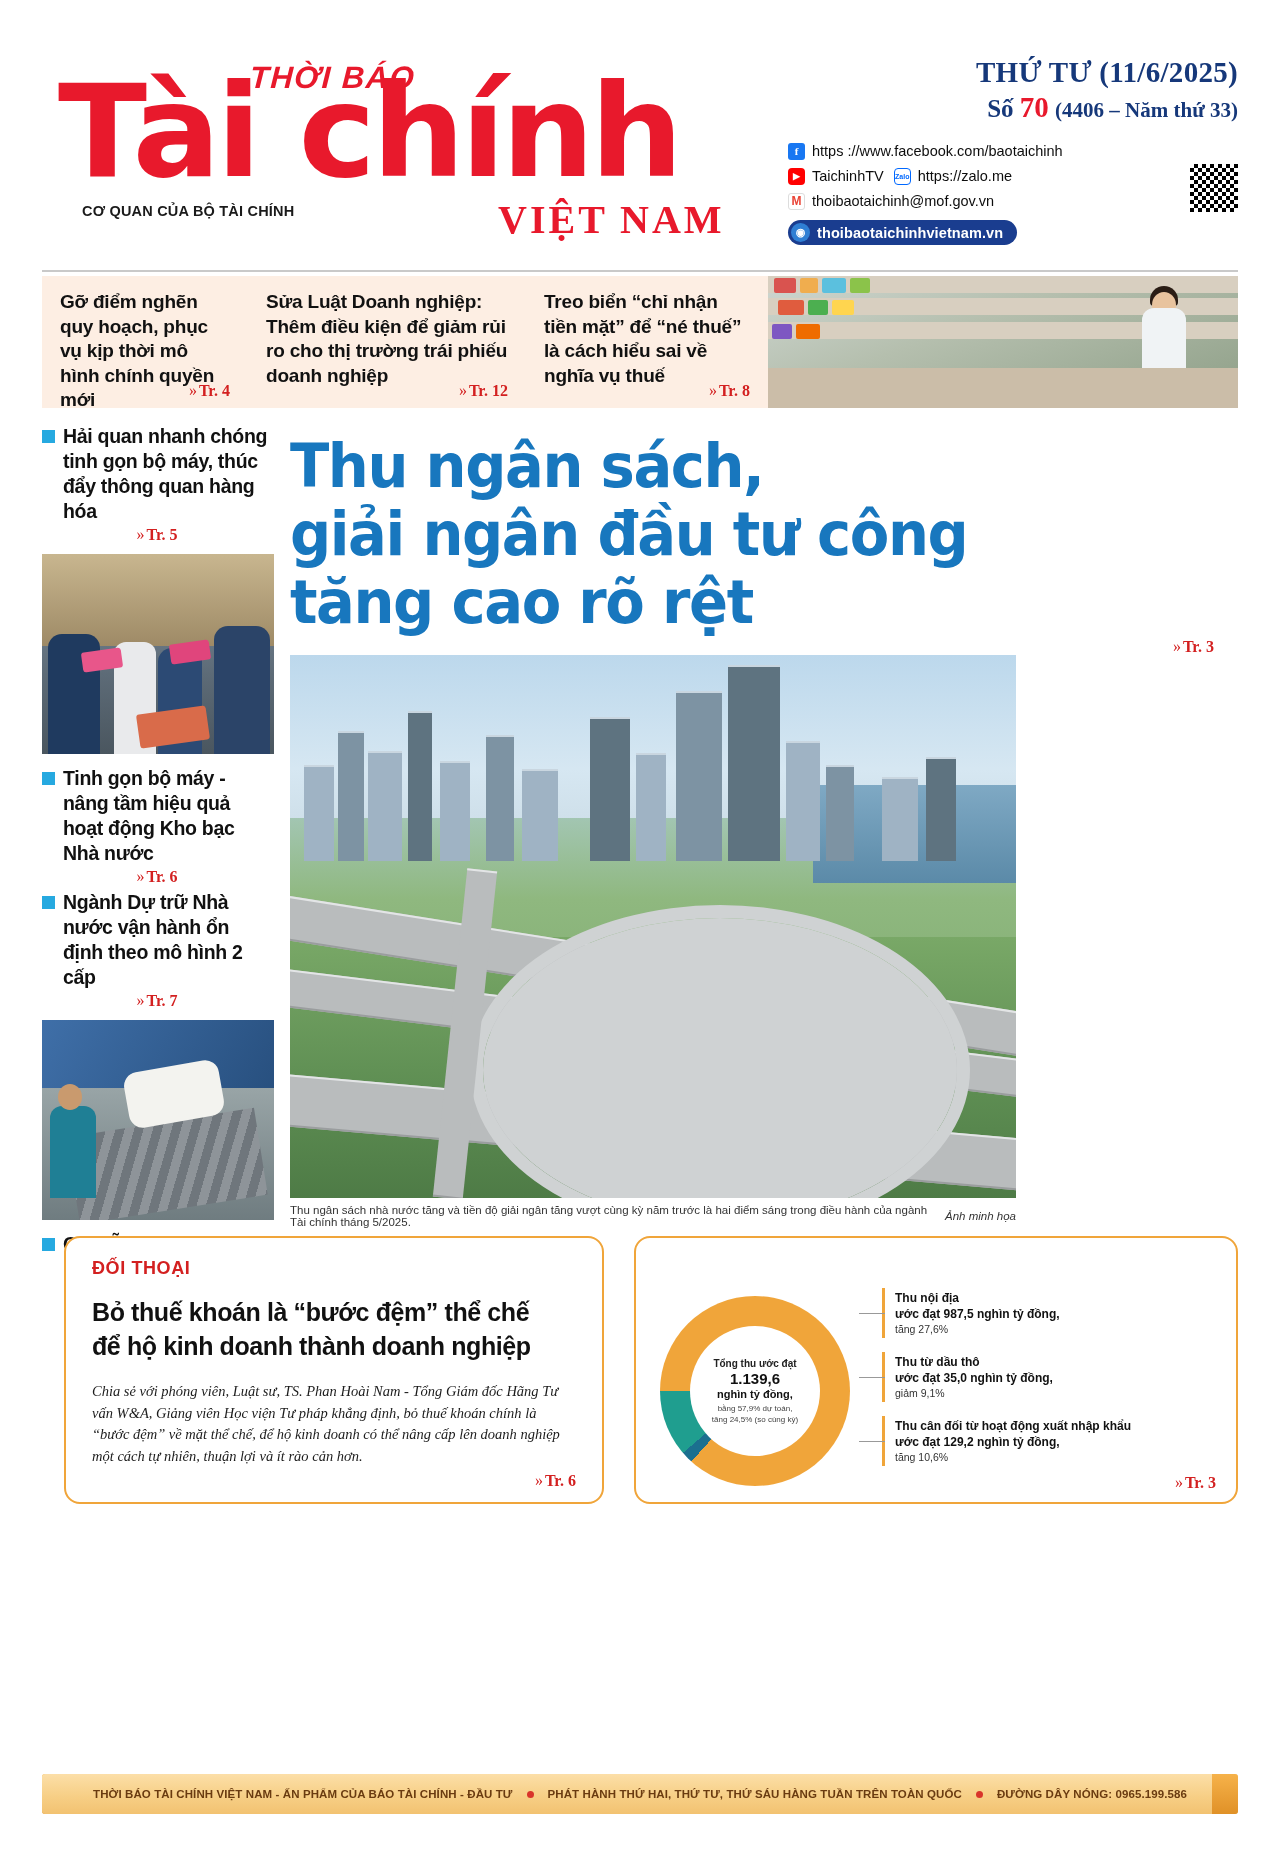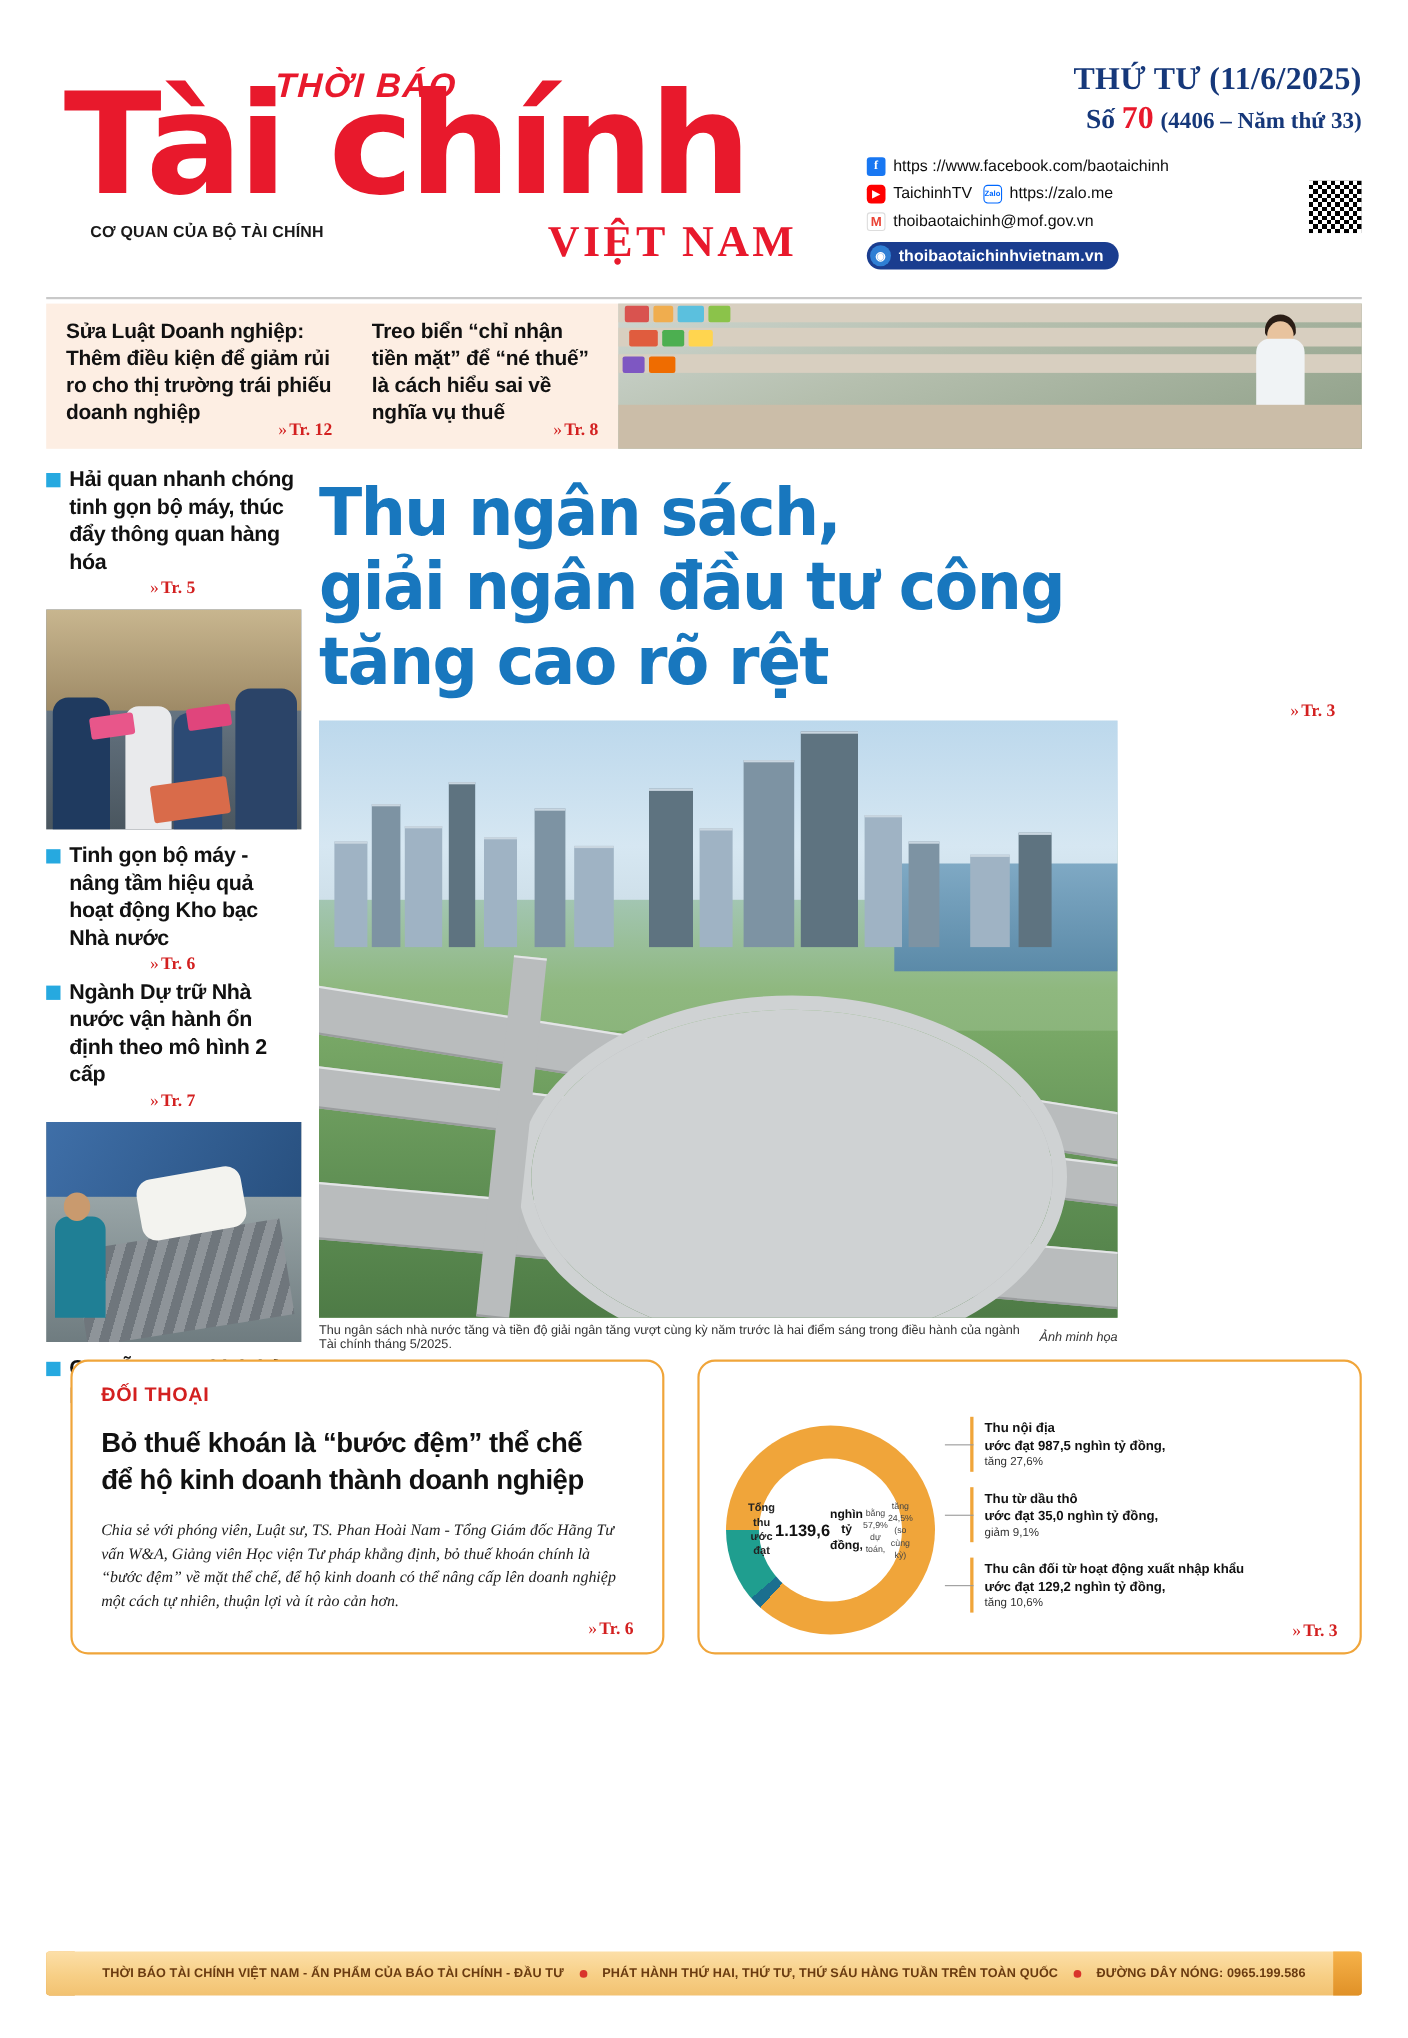--- a/index.html
+++ b/index.html
@@ -408,21 +408,21 @@
   }
   .donut {
     position: absolute; inset: 0;
     border-radius: 50%;
   }
   .donut-hole {
     position: absolute; left: 30px; top: 30px;
     width: 130px; height: 130px;
     background: #fff;
     border-radius: 50%;
-    display: flex; flex-direction: row;
+    display: flex; flex-direction: column;
     align-items: center; justify-content: center;
     text-align: center;
     padding: 4px;
   }
   .dh-l1 { font-size: 10px; font-weight: bold; color: #222; line-height: 13px; }
   .dh-l2 { font-size: 15px; font-weight: bold; color: #111; line-height: 17px; }
   .dh-l3 { font-size: 11px; font-weight: bold; color: #111; line-height: 14px; }
   .dh-l4 { font-size: 8px; color: #444; line-height: 11px; margin-top: 2px; }
   .dh-l5 { font-size: 8px; color: #444; line-height: 11px; }
 
@@ -516,20 +516,26 @@
           <span class="ico ico-globe">◉</span>
           <span class="txt">thoibaotaichinhvietnam.vn</span>
         </div>
       </div>
     </div>
   </div>
 
   <div class="hdr-rule"></div>
 
   <div class="teasers">
+    <div class="teaser teaser-t1">
+      <h3>Gỡ điểm nghẽn quy hoạch, phục vụ kịp thời mô hình chính quyền mới</h3>
+      <div class="pageref">
+        <span class="chev">»</span><span>Tr. 4</span>
+      </div>
+    </div>
     <div class="teaser teaser-t2">
       <h3>Sửa Luật Doanh nghiệp: Thêm điều kiện để giảm rủi ro cho thị trường trái phiếu doanh nghiệp</h3>
       <div class="pageref">
         <span class="chev">»</span><span>Tr. 12</span>
       </div>
     </div>
     <div class="teaser teaser-t3">
       <h3>Treo biển “chỉ nhận tiền mặt” để “né thuế” là cách hiểu sai về nghĩa vụ thuế</h3>
       <div class="pageref">
         <span class="chev">»</span><span>Tr. 8</span>

